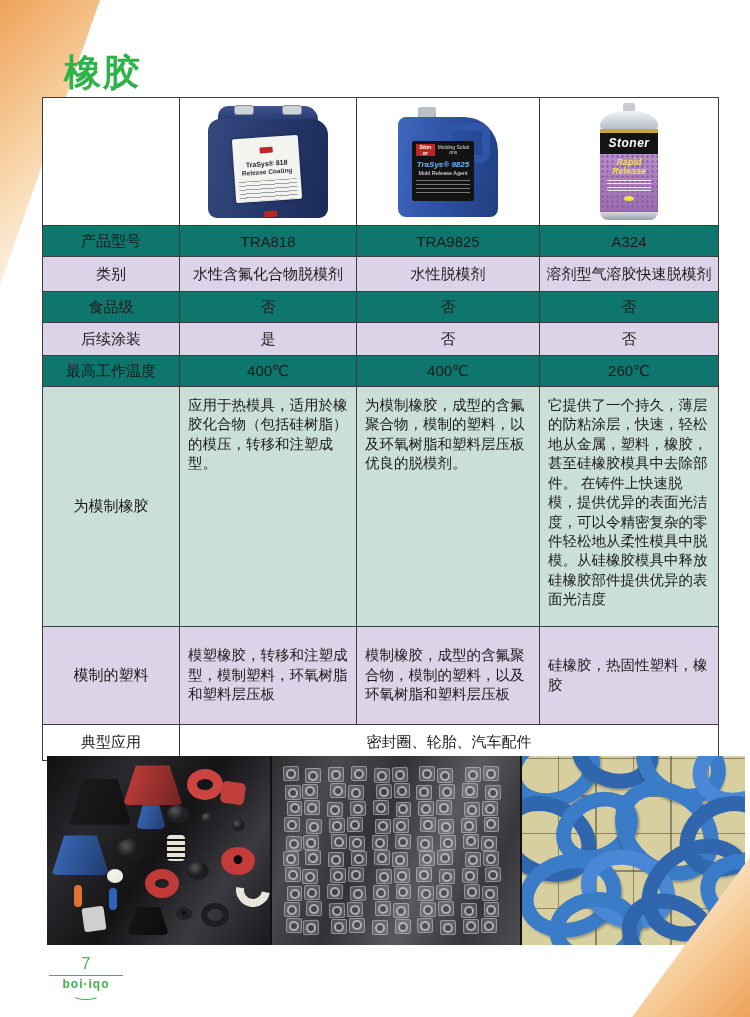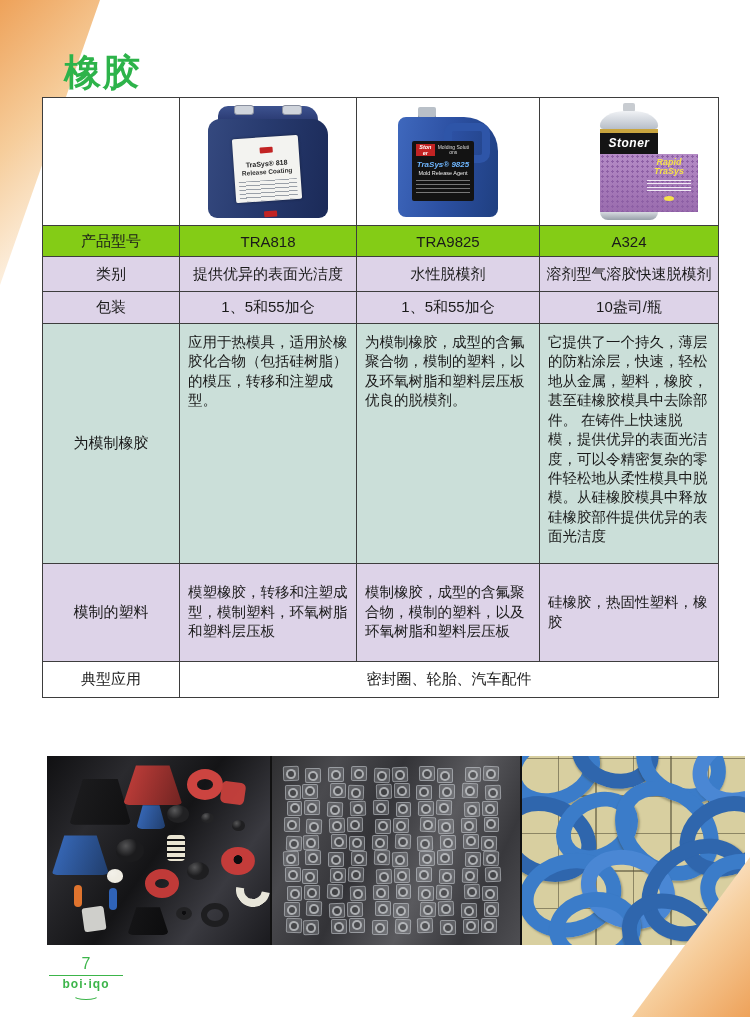--- a/index.html
+++ b/index.html
@@ -18,21 +18,21 @@
     color:#2db34a;z-index:2;letter-spacing:2px;}
 
   
   table.spec{position:absolute;left:42px;top:97px;width:676px;z-index:3;
     border-collapse:collapse;table-layout:fixed;}
   table.spec td{border:1.6px solid #3d3d3d;text-align:center;vertical-align:middle;
     font-size:15px;padding:2px 6px;word-break:break-all;}
   tr.r-img td{height:123px;background:#fff;}
   tr.r-model td{height:26px;}
   tr.r-purple td{background:#ddd3e8;}
-  tr.r-white td{background:#84cc16;}
+  tr.r-white td{background:#0f766e;}
   tr.r-cat td{height:30px;}
   tr.r-food td{height:26px;}
   tr.r-paint td{height:28px;}
   tr.r-temp td{height:26px;}
   tr.r-pack td{height:27px;}
   tr.r-feat td{height:221px;background:#cbdfd9;}
   tr.r-feat td.val{vertical-align:top;text-align:left;padding:9px 8px;
     font-size:14.5px;line-height:1.34;}
   tr.r-mat td{height:85px;}
   tr.r-mat td.val{text-align:left;padding:6px 8px;font-size:14.5px;line-height:1.34;}
@@ -75,21 +75,21 @@
   
   .can{position:absolute;left:50%;top:2px;transform:translateX(-50%);width:62px;height:118px;}
   .can-nozzle{position:absolute;top:0;left:25px;width:12px;height:9px;background:#c8ccd1;border-radius:2px;}
   .can-shoulder{position:absolute;top:8px;left:2px;width:58px;height:18px;border-radius:50% 50% 4px 4px/90% 90% 4px 4px;
     background:linear-gradient(#f0f2f5,#b7bec8);}
   .can-strip{position:absolute;top:26px;left:2px;width:58px;height:4px;background:#c9a53f;}
   .can-band{position:absolute;top:30px;left:2px;width:58px;height:21px;background:#141414;
     color:#fff;font-weight:bold;font-style:italic;font-size:12px;text-align:center;line-height:21px;letter-spacing:.5px;}
   .can-body{position:absolute;top:51px;left:2px;width:58px;height:58px;
     background:radial-gradient(#8d5fa5 1px,transparent 1.4px) 0 0/5px 5px,
-               linear-gradient(#b58cc6,#9a6cae);padding-left:40px;}
+               linear-gradient(#b58cc6,#9a6cae);}
   .can-l1{font-size:9px;font-weight:bold;font-style:italic;color:#f5e04a;text-align:center;margin-top:4px;line-height:1.05;}
   .can-lines{margin:3px auto 0;width:44px;height:14px;
     background:repeating-linear-gradient(rgba(255,255,255,.85) 0 1px,transparent 1px 3.5px);}
   .can-dot{margin:2px auto 0;width:10px;height:5px;background:#f5e04a;border-radius:50%;}
   .can-rim{position:absolute;top:109px;left:2px;width:58px;height:8px;border-radius:0 0 8px 8px;
     background:linear-gradient(#d7dbe0,#98a0aa);}
 
   
   .photos{position:absolute;left:47px;top:756px;width:698px;height:189px;z-index:4;
     display:flex;gap:2px;background:#111;}
@@ -176,54 +176,66 @@
       <td>
         <div class="prod">
           <div class="can">
             <div class="can-nozzle"></div>
             <div class="can-shoulder"></div>
             <div class="can-strip"></div>
             <div class="can-band">Stoner</div>
             <div class="can-body">
               <div class="can-l1">
                 <span>Rapid</span><br>
-                <span>TraSys</span>
+                <span>Release</span>
               </div>
               <div class="can-lines"></div>
               <div class="can-dot"></div>
             </div>
             <div class="can-rim"></div>
           </div>
         </div>
       </td>
     </tr>
 
     <tr class="r-model r-white">
       <td class="lbl">产品型号</td>
       <td>TRA818</td>
       <td>TRA9825</td>
       <td>A324</td>
     </tr>
 
     <tr class="r-cat r-purple">
       <td class="lbl">类别</td>
-      <td>提供优异的表面光洁度</td>
+      <td>水性含氟化合物脱模剂</td>
       <td>水性脱模剂</td>
       <td>溶剂型气溶胶快速脱模剂</td>
     </tr>
 
-
-
-
-    <tr class="r-pack r-purple">
-      <td class="lbl">包装</td>
-      <td>1、5和55加仑</td>
-      <td>1、5和55加仑</td>
-      <td>10盎司/瓶</td>
-    </tr>
+    <tr class="r-food r-white">
+      <td class="lbl">食品级</td>
+      <td>否</td>
+      <td>否</td>
+      <td>否</td>
+    </tr>
+
+    <tr class="r-paint r-purple">
+      <td class="lbl">后续涂装</td>
+      <td>是</td>
+      <td>否</td>
+      <td>否</td>
+    </tr>
+
+    <tr class="r-temp r-white">
+      <td class="lbl">最高工作温度</td>
+      <td>400℃</td>
+      <td>400℃</td>
+      <td>260℃</td>
+    </tr>
+
 
     <tr class="r-feat">
       <td class="lbl">为模制橡胶</td>
       <td class="val">应用于热模具，适用於橡胶化合物（包括硅树脂）的模压，转移和注塑成型。</td>
       <td class="val">为模制橡胶，成型的含氟聚合物，模制的塑料，以及环氧树脂和塑料层压板优良的脱模剂。</td>
       <td class="val">它提供了一个持久，薄层的防粘涂层，快速，轻松地从金属，塑料，橡胶，甚至硅橡胶模具中去除部件。 在铸件上快速脱模，提供优异的表面光洁度，可以令精密复杂的零件轻松地从柔性模具中脱模。从硅橡胶模具中释放硅橡胶部件提供优异的表面光洁度</td>
     </tr>
 
     <tr class="r-mat r-purple">
       <td class="lbl">模制的塑料</td>

